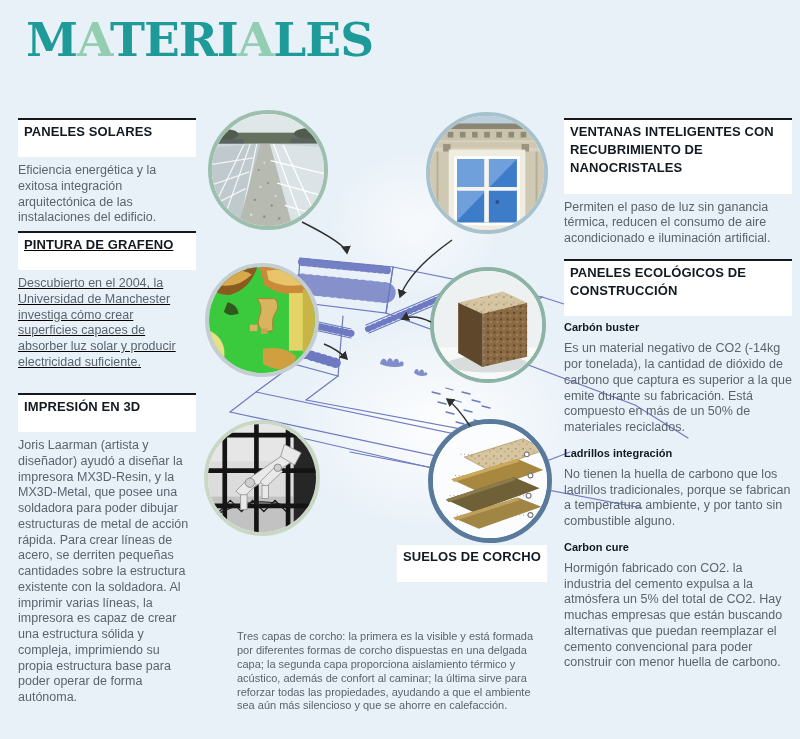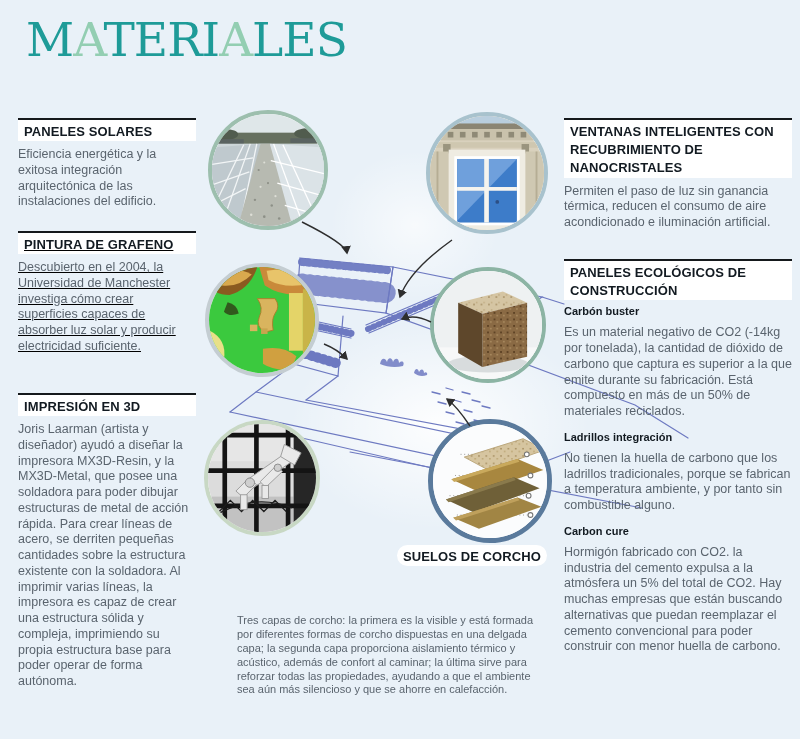--- a/index.html
+++ b/index.html
@@ -1,28 +1,28 @@
 <!DOCTYPE html>
 <html><head>
 <meta charset="utf-8">
 <style>
   html,body{margin:0;padding:0;background:#e9f1f8;}
   .canvas{position:relative;width:800px;height:739px;background:#e9f1f8;
           font-family:"Liberation Sans",sans-serif;overflow:hidden;}
   .title{position:absolute;left:26px;top:16px;margin:0;
-         font-family:"DejaVu Serif",serif;font-weight:normal;font-size:47px;
+         font-family:"DejaVu Serif",serif;font-weight:bold;font-size:47px;
          letter-spacing:-1px;line-height:1;white-space:nowrap;}
   .cloud{position:absolute;z-index:1;pointer-events:none;
          background:radial-gradient(closest-side,rgba(255,255,255,.92),rgba(255,255,255,0));}
   .sketch{position:absolute;left:210px;top:240px;z-index:2;}
   .arrows{position:absolute;left:200px;top:90px;z-index:4;pointer-events:none;}
   .sec{position:absolute;z-index:5;}
-  .hbox{background:#ffffff;border-top:2px solid #15191c;padding:3px 6px 0;
+  .hbox{background:#ffffff;border-top:2px solid #15191c;padding:3px 6px 16px;
         font-size:13px;font-weight:bold;color:#121a21;line-height:1.4;letter-spacing:.1px;}
-  .hbox.noline{border-top:none;border-radius:12px;}
+  .hbox.noline{border-top:none;}
   .body{margin:6px 0 0;font-size:12.5px;line-height:1.26;color:#5a646e;}
   .sub{margin:11px 0 1px;font-size:11px;font-weight:bold;color:#121a21;}
   .sub.first{margin-top:5px;}
   .sub + .body{margin-top:8px;}
   .bottomhead{display:flex;justify-content:flex-end;}
   .circle{position:absolute;border-radius:50%;overflow:hidden;border-style:solid;
           border-width:4px;z-index:3;background:#fff;box-sizing:border-box;}
   .circle svg{display:block;width:100%;height:100%;}
 </style>
 </head>

